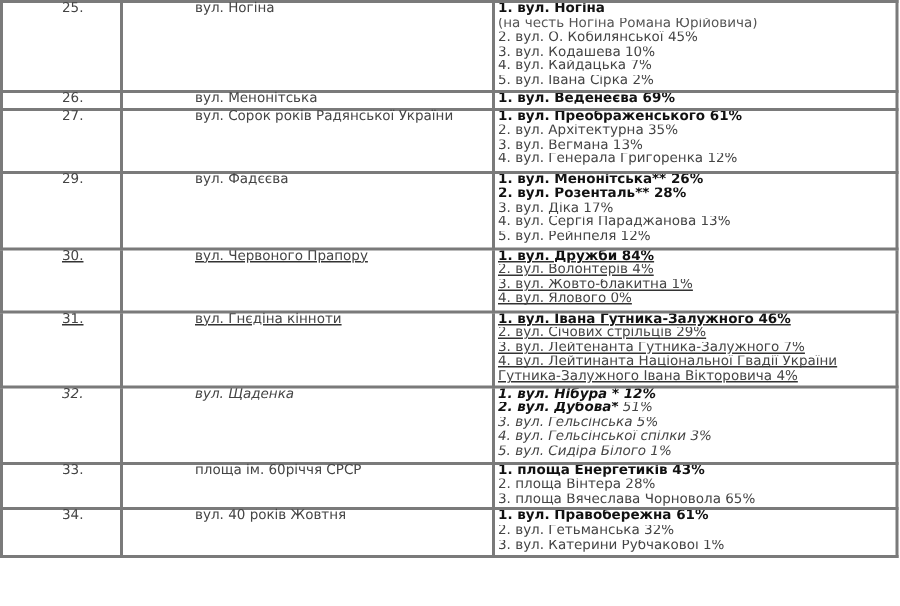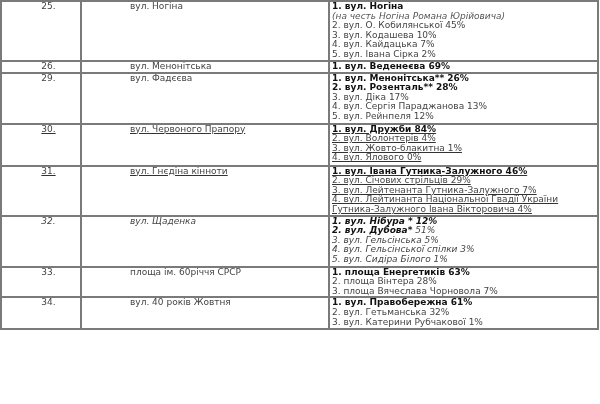--- a/index.html
+++ b/index.html
@@ -18,21 +18,21 @@
     vertical-align: top;
     padding: 0 2px;
     line-height: 9.6px;
   }
   td.num { width: 59px; text-align: center; color: #444; padding-left: 17px; }
   td.street { width: 196px; color: #444; padding-left: 48px; }
   td.res { color: #444; }
   .line { white-space: nowrap; overflow: hidden; }
   .line.wrap { white-space: normal; }
   .bold { font-weight: bold; color: #111; }
-  .italic { font-style: italic; color: #555; }
+  .italic { color: #555; }
 </style>
 </head>
 <body>
 
 <table>
   <tbody id="tbody">
       <tr style="height: 60px;">
         <td class="num">25.</td>
         <td class="street">вул. Ногіна</td>
         <td class="res">
@@ -42,20 +42,30 @@
           <div class="line">3. вул. Кодашева 10%</div>
           <div class="line">4. вул. Кайдацька 7%</div>
           <div class="line">5. вул. Івана Сірка  2%</div>
         </td>
       </tr>
       <tr style="height: 11px;">
         <td class="num">26.</td>
         <td class="street">вул. Менонітська</td>
         <td class="res">
           <div class="line bold">1. вул. Веденеєва 69%</div>
+        </td>
+      </tr>
+      <tr style="height: 42px;">
+        <td class="num">27.</td>
+        <td class="street">вул. Сорок років Радянської України</td>
+        <td class="res">
+          <div class="line bold">1. вул. Преображенського 61%</div>
+          <div class="line">2. вул. Архітектурна 35%</div>
+          <div class="line">3. вул. Вегмана 13%</div>
+          <div class="line">4. вул. Генерала Григоренка 12%</div>
         </td>
       </tr>
       <tr style="height: 51px;">
         <td class="num">29.</td>
         <td class="street">вул. Фадєєва</td>
         <td class="res">
           <div class="line bold">1. вул. Менонітська** 26%</div>
           <div class="line bold">2. вул. Розенталь** 28%</div>
           <div class="line">3. вул. Діка 17%</div>
           <div class="line">4. вул. Сергія Параджанова 13%</div>
@@ -90,23 +100,23 @@
           <div class="line"><span class="bold">2. вул. Дубова*</span><span> 51%</span></div>
           <div class="line">3. вул. Гельсінська 5%</div>
           <div class="line">4. вул. Гельсінської спілки  3%</div>
           <div class="line">5. вул. Сидіра Білого 1%</div>
         </td>
       </tr>
       <tr style="height: 29px;">
         <td class="num">33.</td>
         <td class="street">площа ім. 60річчя СРСР</td>
         <td class="res">
-          <div class="line bold">1. площа Енергетиків 63%</div>
+          <div class="line bold">1. площа Енергетиків 43%</div>
           <div class="line">2. площа Вінтера 28%</div>
-          <div class="line">3. площа Вячеслава Чорновола 7%</div>
+          <div class="line">3. площа Вячеслава Чорновола 65%</div>
         </td>
       </tr>
       <tr style="height: 32px;">
         <td class="num">34.</td>
         <td class="street">вул. 40 років Жовтня</td>
         <td class="res">
           <div class="line bold">1. вул. Правобережна 61%</div>
           <div class="line">2. вул. Гетьманська 32%</div>
           <div class="line">3. вул. Катерини Рубчакової 1%</div>
         </td>

